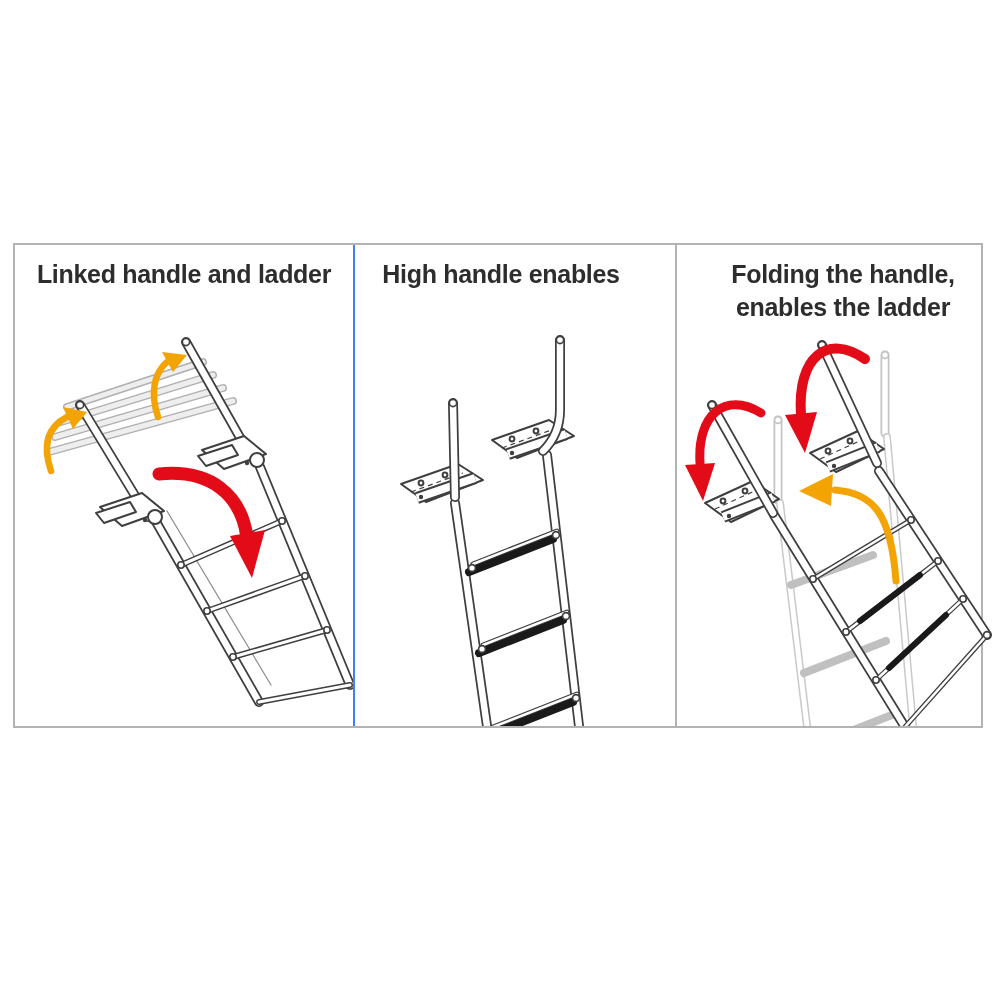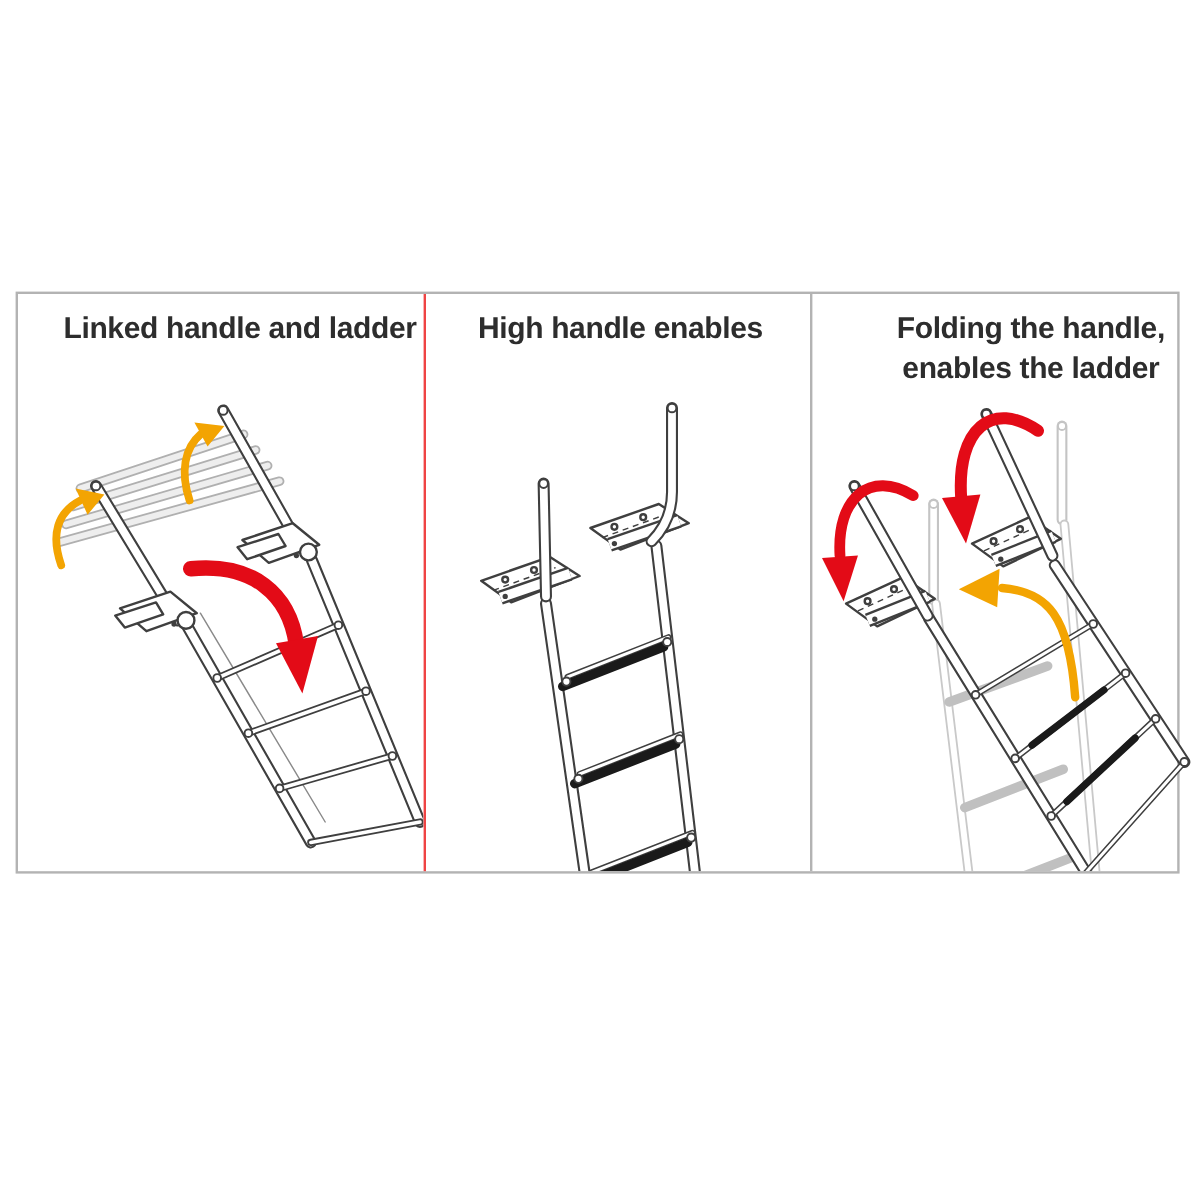--- a/index.html
+++ b/index.html
@@ -7,24 +7,24 @@
     position:relative;width:1000px;height:1000px;background:#ffffff;overflow:hidden;
     font-family:"Liberation Sans", sans-serif;
   }
   .figure{
     position:absolute;left:13px;top:243px;width:970px;height:485px;
     border:2px solid #b3b3b3;box-sizing:border-box;
     display:flex;background:#ffffff;
   }
   .panel{position:relative;height:100%;box-sizing:border-box;overflow:hidden;}
   .panel.p1{flex:0 0 338px;}
-  .panel.p2{flex:0 0 294px;border-left:2px solid #ef4444;}
+  .panel.p2{flex:0 0 294px;border-left:2px solid #3b82f6;}
   .panel.p3{flex:0 0 334px;border-left:2px solid #b3b3b3;margin-left:28px;}
   .caption{
-    position:absolute;left:16px;top:13px;width:100%;
+    position:absolute;left:0;top:13px;width:100%;
     text-align:center;color:#2d2d2d;
     font-size:25px;line-height:33px;font-weight:600;letter-spacing:-0.3px;
   }
   .caption span{display:block;}
   .art{position:absolute;left:0;top:0;width:100%;height:100%;display:block;}
   
 </style>
 </head>
 <body>
 

